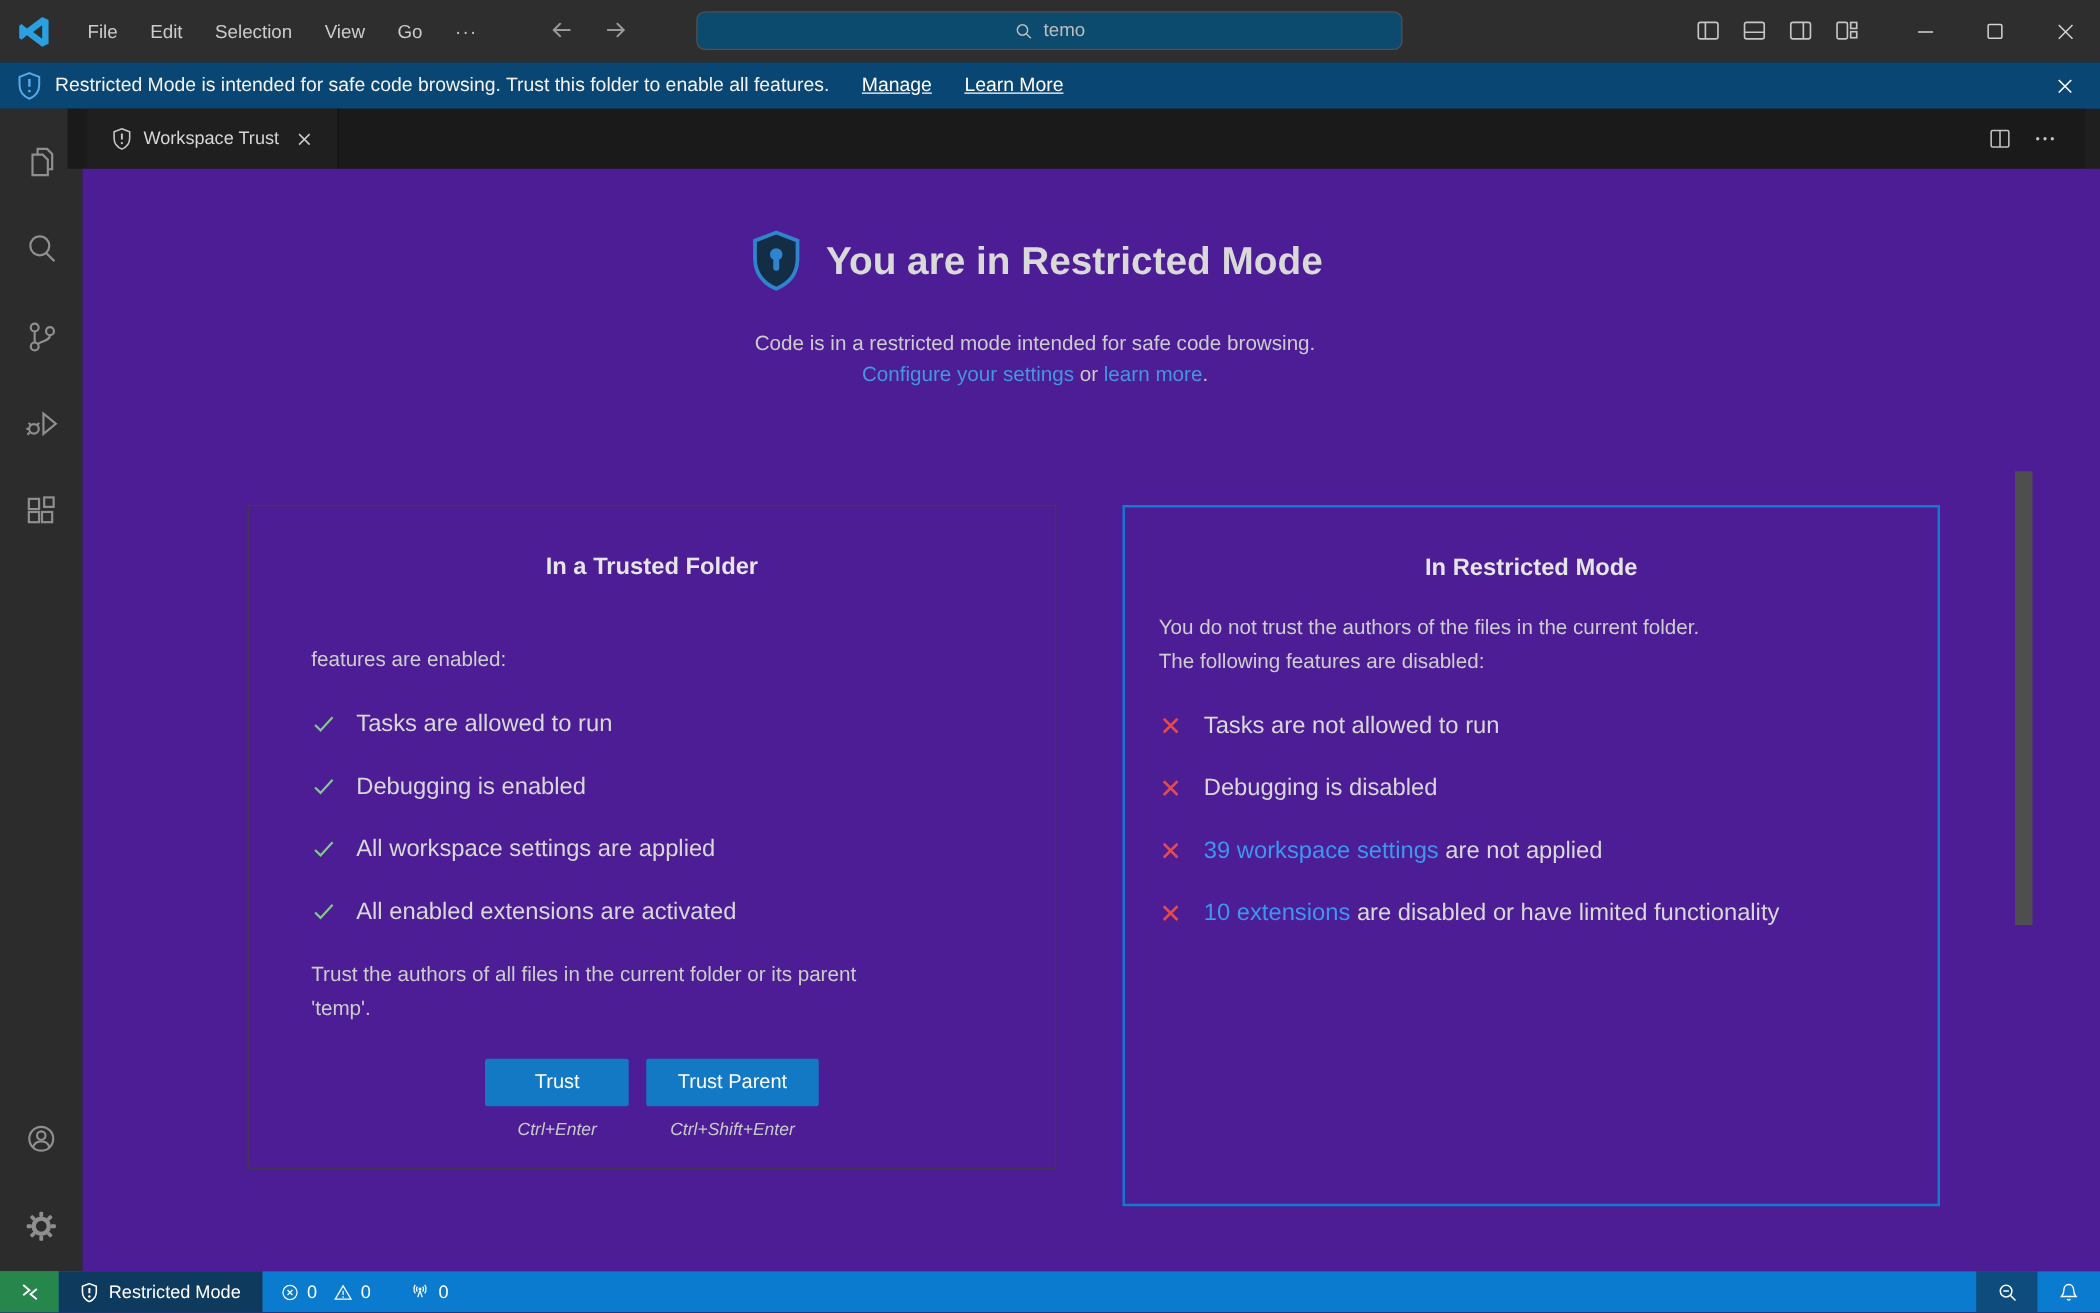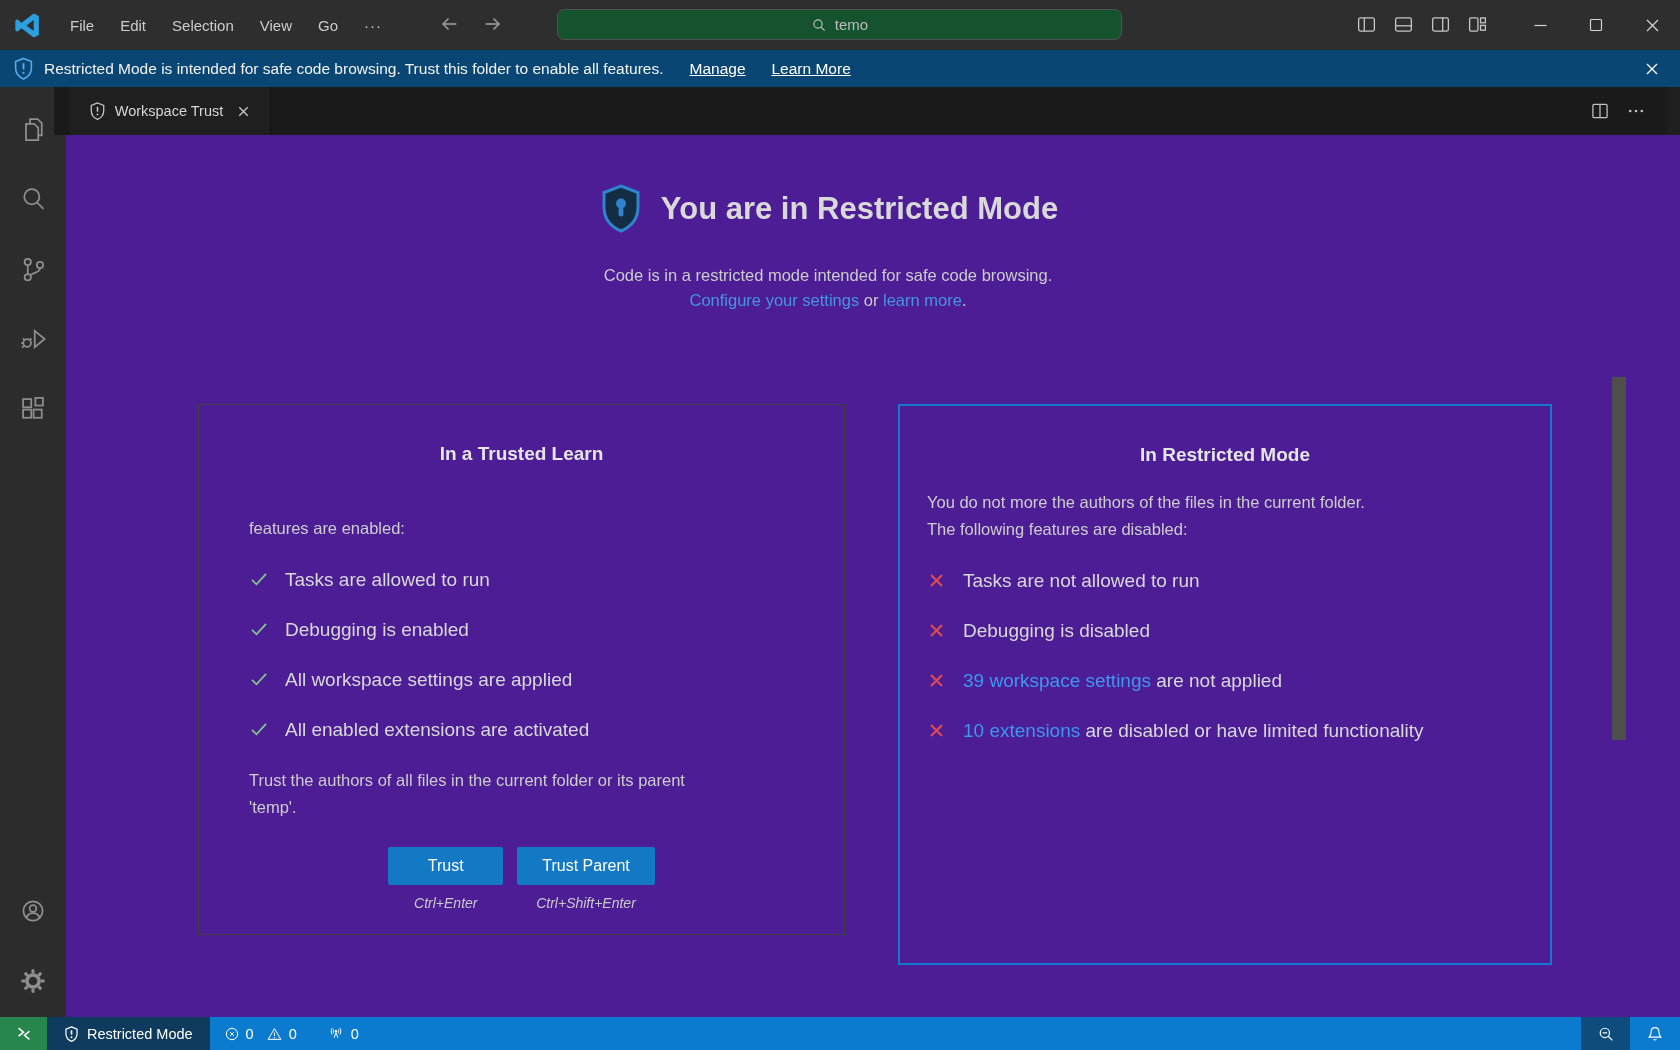--- a/index.html
+++ b/index.html
@@ -13,21 +13,21 @@
 
   
   .titlebar { position:absolute; left:0; top:0; width:1680px; height:50px;
     background:#2e2e2e; display:flex; align-items:center; }
   .logo { margin-left:14px; width:27px; height:27px; flex:none; }
   .menus { display:flex; margin-left:16px; font-size:15px; color:#cccccc; }
   .menu { padding:5px 13px; border-radius:5px; cursor:default; }
   .menu-ellipsis { letter-spacing:1px; }
   .nav-arrows { position:absolute; left:438px; top:13px; display:flex; gap:22px; }
   .searchbox { position:absolute; left:557px; top:9px; width:565px; height:31px;
-    background:#14532d; border:1px solid #505050; border-radius:7px;
+    background:#0c4a6e; border:1px solid #505050; border-radius:7px;
     display:flex; align-items:center; justify-content:center; gap:8px;
     color:#bdbdbd; font-size:15px; }
   .layout-icons { position:absolute; left:1356px; top:14px; display:flex; gap:16px; }
   .win-controls { position:absolute; left:1512px; top:0; height:50px; display:flex; }
   .win-btn { width:56px; height:50px; display:flex; align-items:center; justify-content:center; }
 
   
   .banner { position:absolute; left:0; top:50px; width:1680px; height:37px;
     background:var(--banner-bg); display:flex; align-items:center;
     color:#f3f3f3; font-size:15.5px; }
@@ -309,21 +309,21 @@
       </svg>
       <span>You are in Restricted Mode</span>
     </div>
     <div class="subtitle">
       <span>Code is in a restricted mode intended for safe code browsing.</span><br>
       <span class="intro-link">Configure your settings</span><span> or </span><span class="intro-link">learn more</span><span>.</span>
     </div>
   </div>
 
   <div class="panel trusted">
-    <div class="panel-title">In a Trusted Learn</div>
+    <div class="panel-title">In a Trusted Folder</div>
     <div class="panel-desc">
       <br>
       <span>features are enabled:</span>
     </div>
     <div class="features">
       <div class="feature">
         <span class="ficon check">
           <svg width="21" height="21" viewBox="0 0 24 24" fill="none" stroke="currentColor" stroke-width="2">
               <path d="M3.5 12.5 L8.5 17.5 L19.5 5.5"></path>
             </svg>
@@ -367,21 +367,21 @@
       <div class="btn-col">
         <button class="trust-btn">Trust Parent</button>
         <div class="shortcut">Ctrl+Shift+Enter</div>
       </div>
     </div>
   </div>
 
   <div class="panel restricted">
     <div class="panel-title">In Restricted Mode</div>
     <div class="panel-desc">
-      <span>You do not more the authors of the files in the current folder.</span><br>
+      <span>You do not trust the authors of the files in the current folder.</span><br>
       <span>The following features are disabled:</span>
     </div>
     <div class="features">
       <div class="feature">
         <span class="ficon cross">
           <svg width="19" height="19" viewBox="0 0 19 19" stroke="currentColor" stroke-width="2.1">
               <path d="M4 4 L15 15 M15 4 L4 15"></path>
             </svg>
         </span>
         <span><span class="panel-link"></span><span>Tasks are not allowed to run</span></span>

